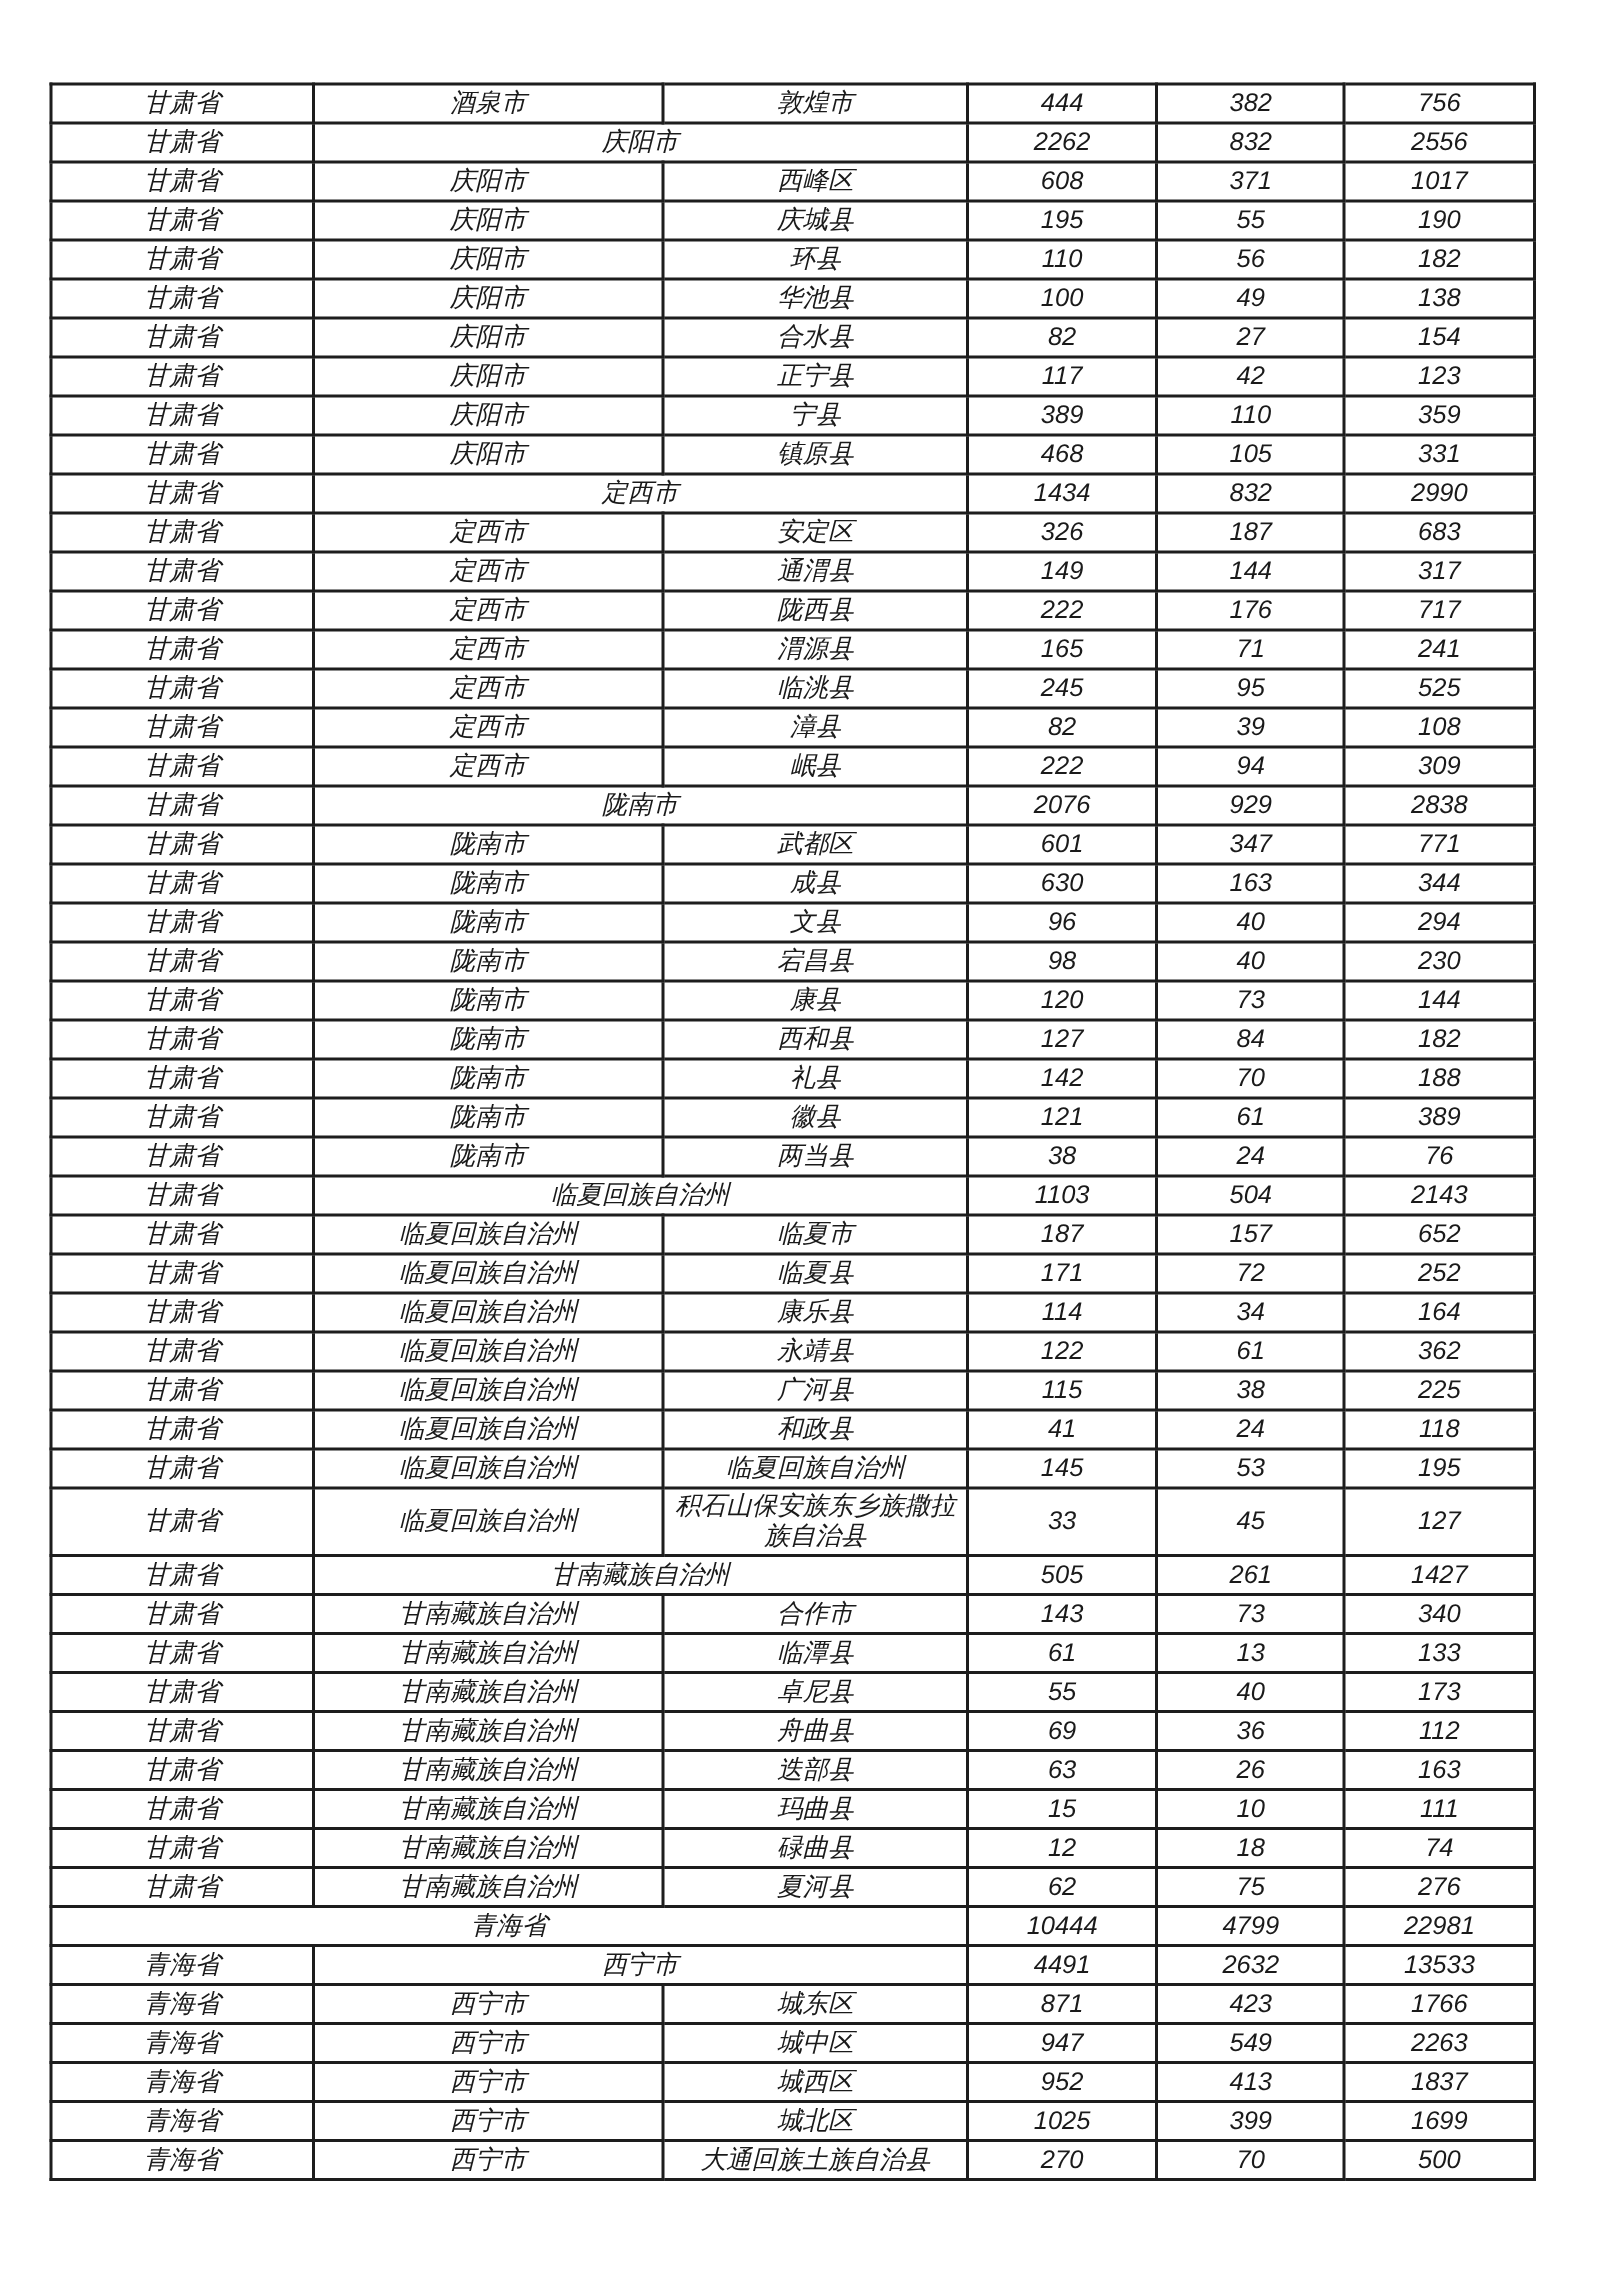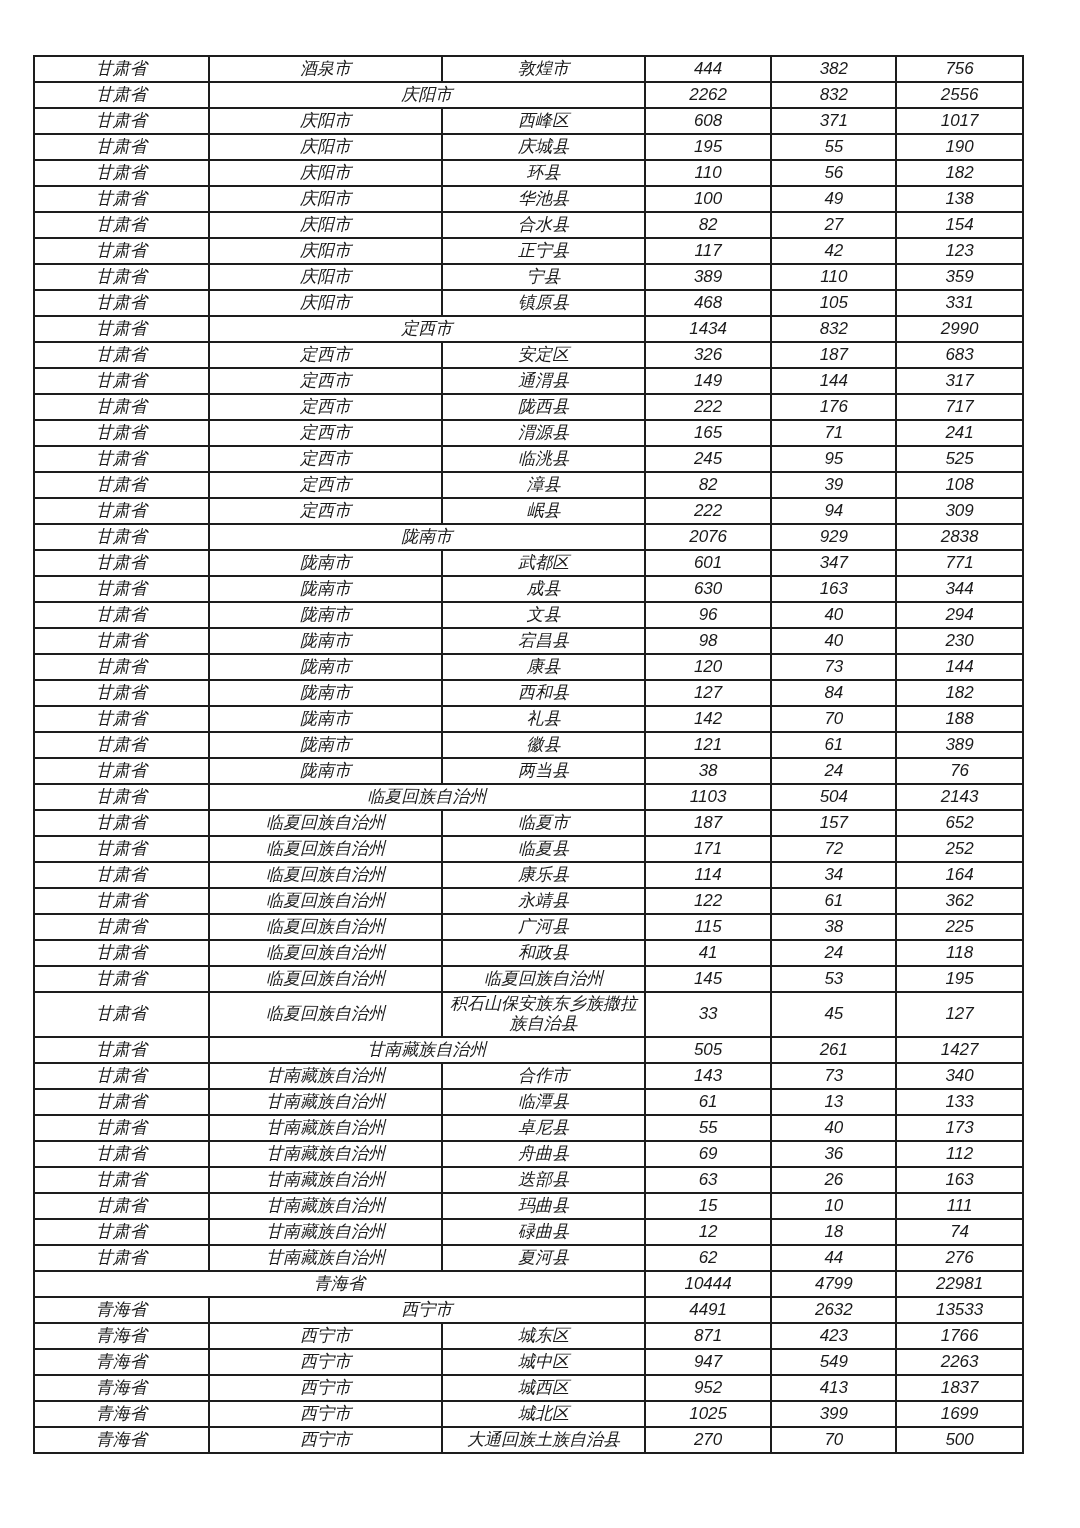--- a/index.html
+++ b/index.html
@@ -392,21 +392,21 @@
           <td>碌曲县</td>
           <td>12</td>
           <td>18</td>
           <td>74</td>
         </tr>
         <tr>
           <td>甘肃省</td>
           <td>甘南藏族自治州</td>
           <td>夏河县</td>
           <td>62</td>
-          <td>44</td>
+          <td>75</td>
           <td>276</td>
         </tr>
         <tr>
           <td colspan="3">青海省</td>
           <td>10444</td>
           <td>4799</td>
           <td>22981</td>
         </tr>
         <tr>
           <td>青海省</td>

